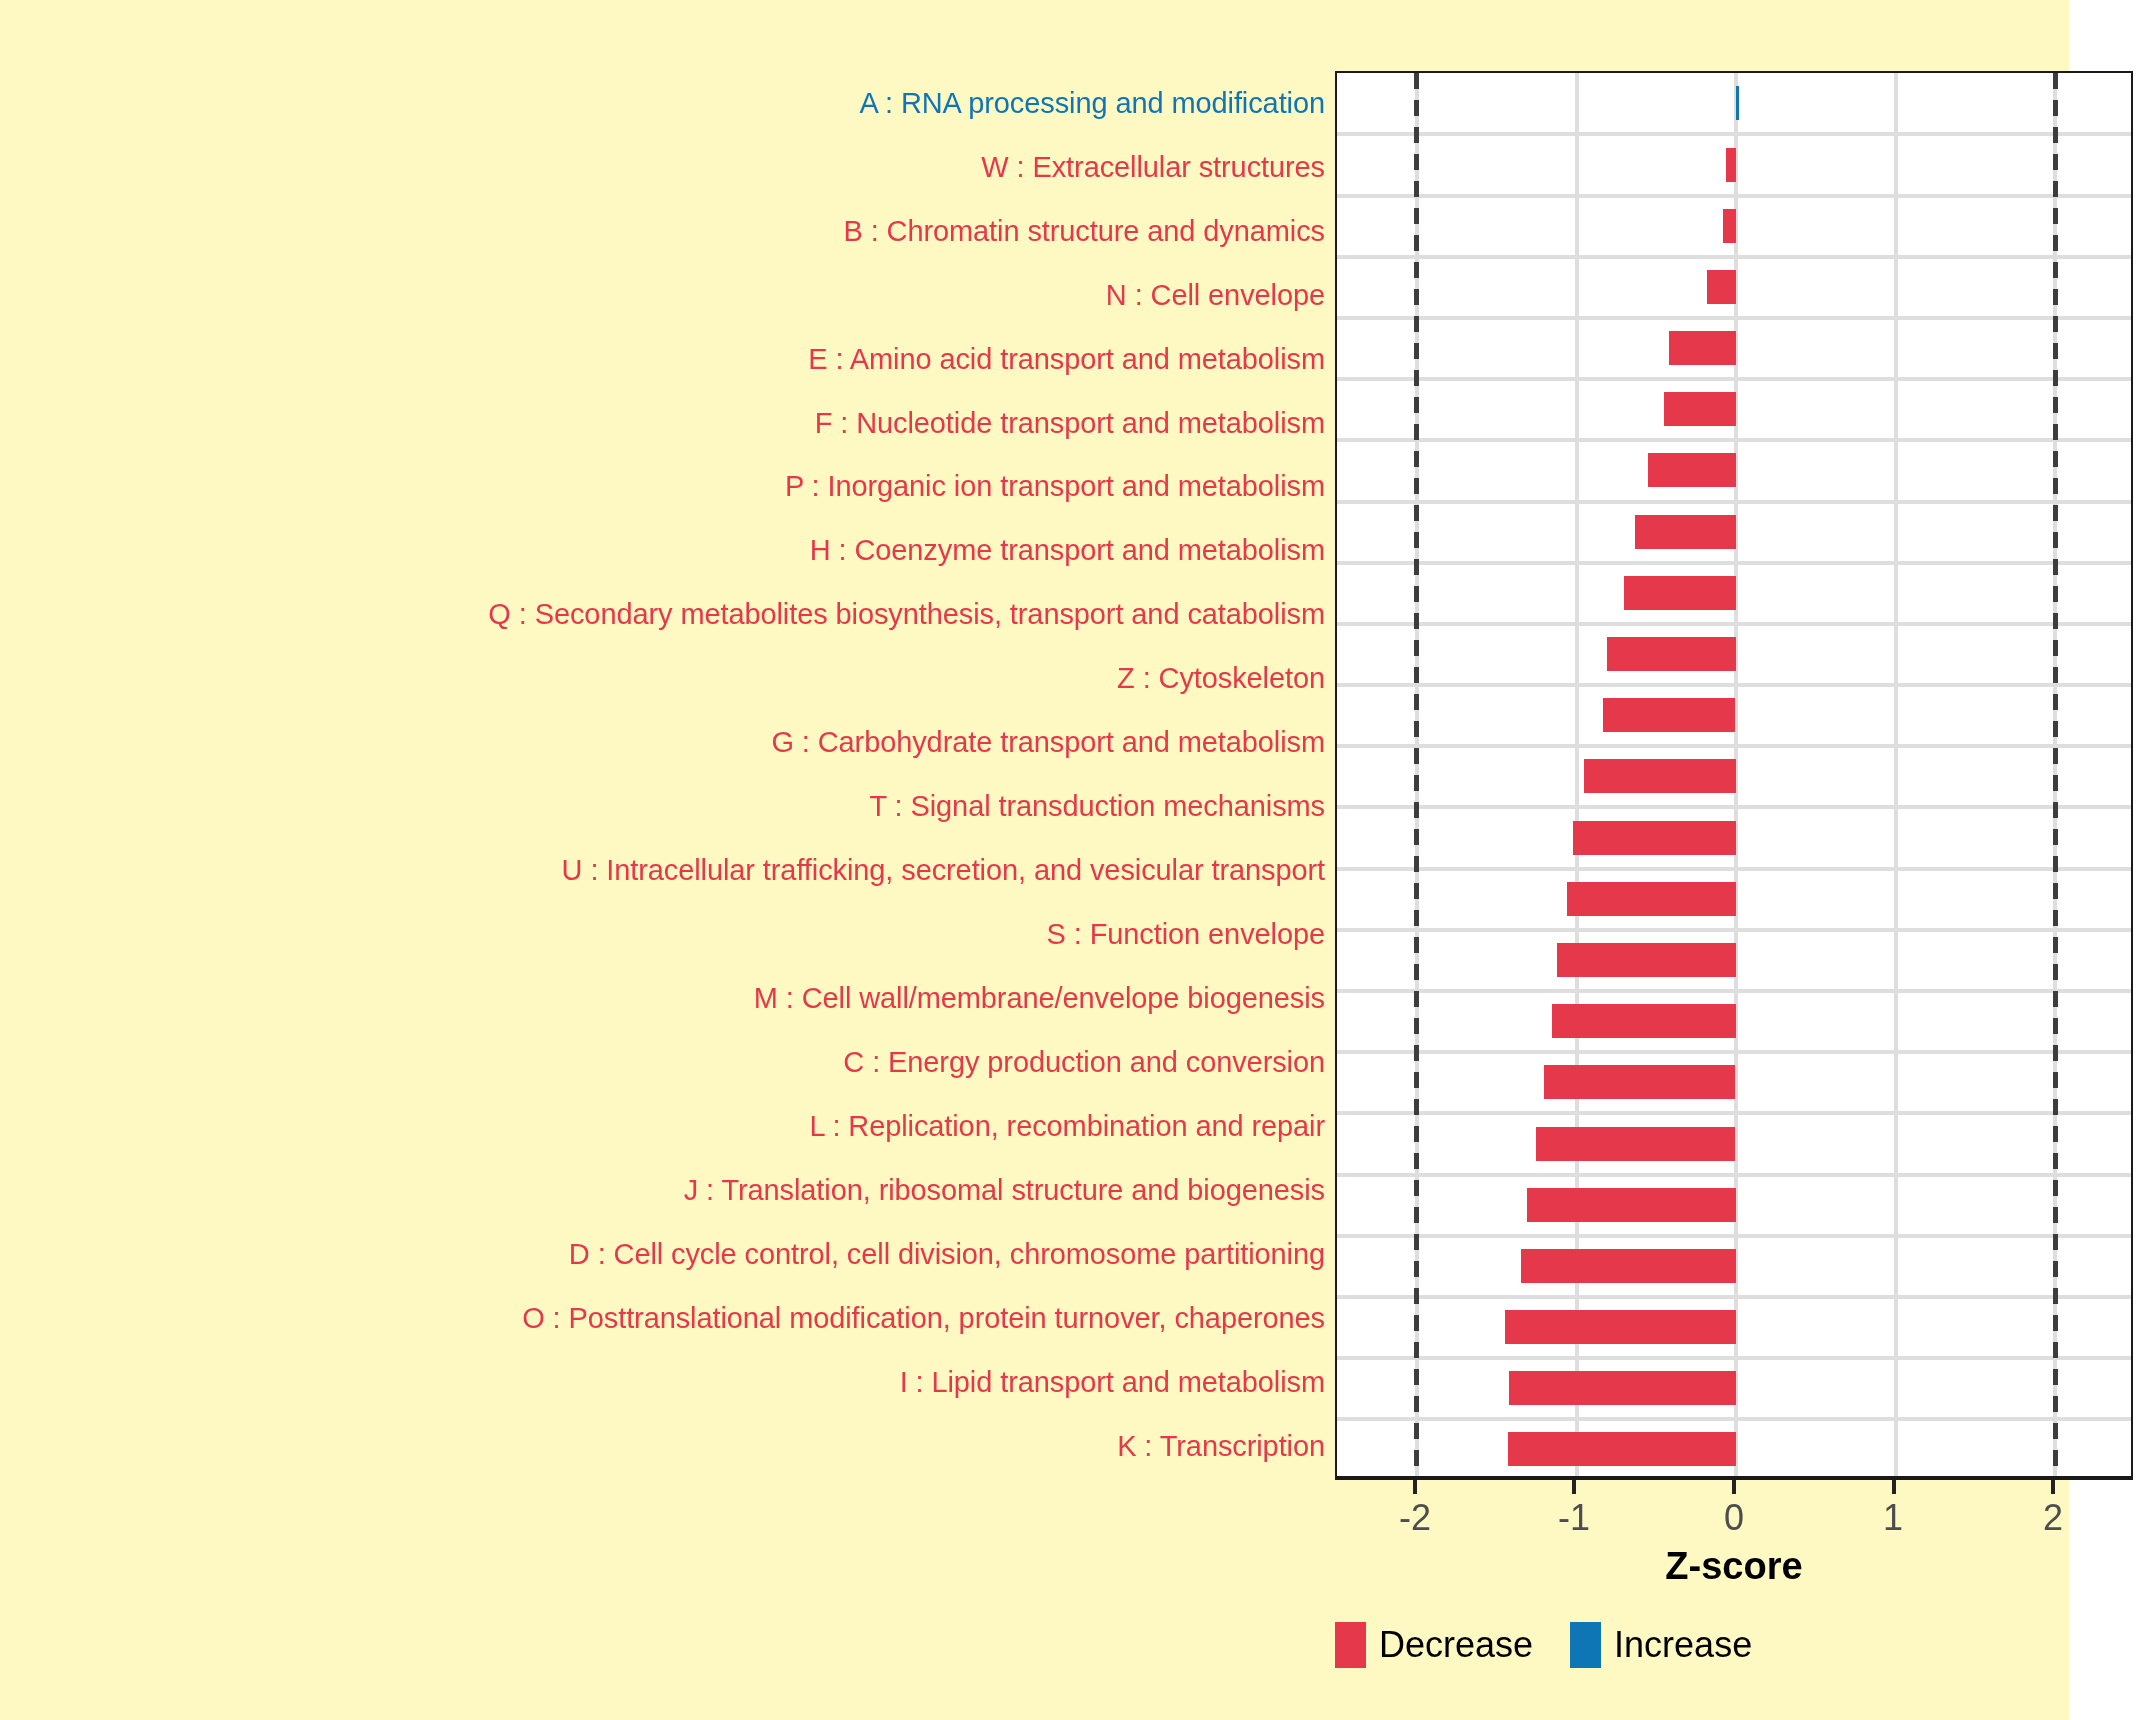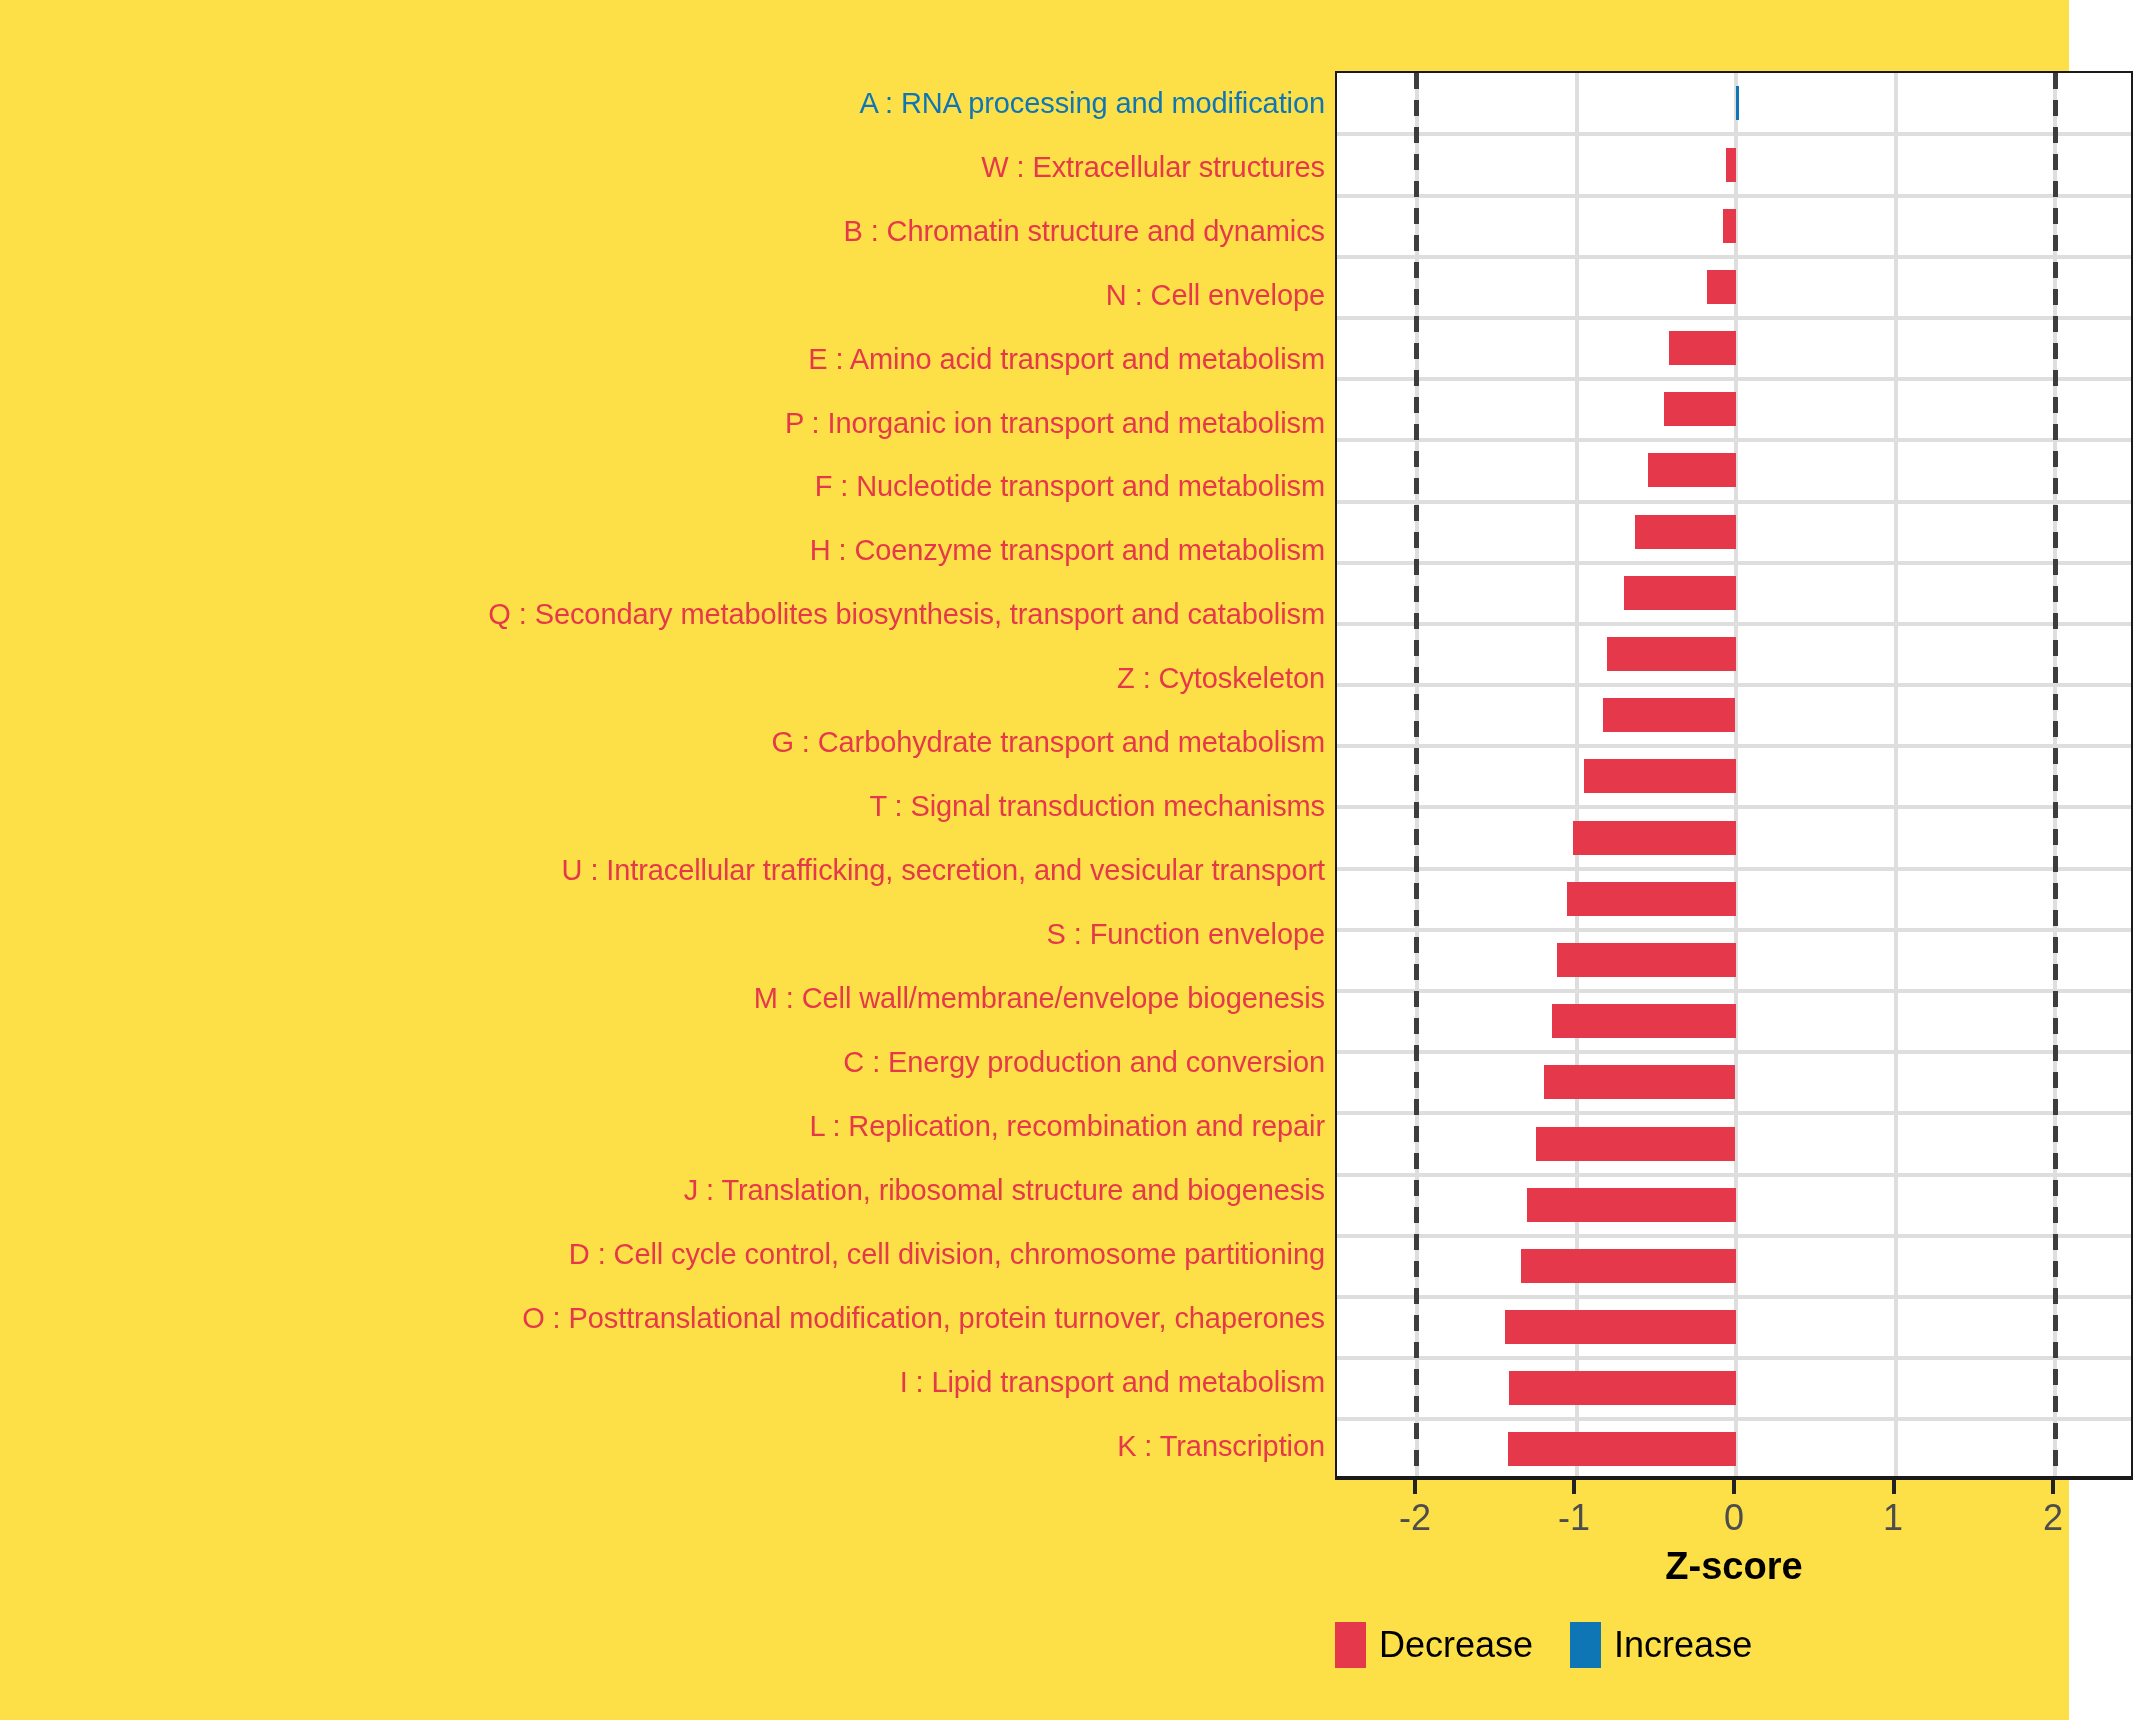--- a/index.html
+++ b/index.html
@@ -4,21 +4,21 @@
 <style>
   html, body {
     margin: 0; padding: 0;
     background: #ffffff;
   }
   body {
     width: 2151px; height: 1721px;
     font-family: "Liberation Sans", sans-serif;
     overflow: hidden;
   }
-  #root { position: relative; width: 2069px; height: 1721px; background:#fde047;text-decoration:underline; }
+  #root { position: relative; width: 2069px; height: 1721px; background:#fef9c3;text-decoration:underline; }
 
   
   #ylabels {
     position: absolute;
     left: 0px;
     top: 71px;
     width: 1335px;
     height: 1407px;
     display: flex;
     flex-direction: column;
@@ -146,24 +146,24 @@
       <div class="ylabel-row">
         <span class="ylabel-text dec">B : Chromatin structure and dynamics</span>
       </div>
       <div class="ylabel-row">
         <span class="ylabel-text dec">N : Cell envelope</span>
       </div>
       <div class="ylabel-row">
         <span class="ylabel-text dec">E : Amino acid transport and metabolism</span>
       </div>
       <div class="ylabel-row">
+        <span class="ylabel-text dec">F : Nucleotide transport and metabolism</span>
+      </div>
+      <div class="ylabel-row">
         <span class="ylabel-text dec">P : Inorganic ion transport and metabolism</span>
-      </div>
-      <div class="ylabel-row">
-        <span class="ylabel-text dec">F : Nucleotide transport and metabolism</span>
       </div>
       <div class="ylabel-row">
         <span class="ylabel-text dec">H : Coenzyme transport and metabolism</span>
       </div>
       <div class="ylabel-row">
         <span class="ylabel-text dec">Q : Secondary metabolites biosynthesis, transport and catabolism</span>
       </div>
       <div class="ylabel-row">
         <span class="ylabel-text dec">Z : Cytoskeleton</span>
       </div>

